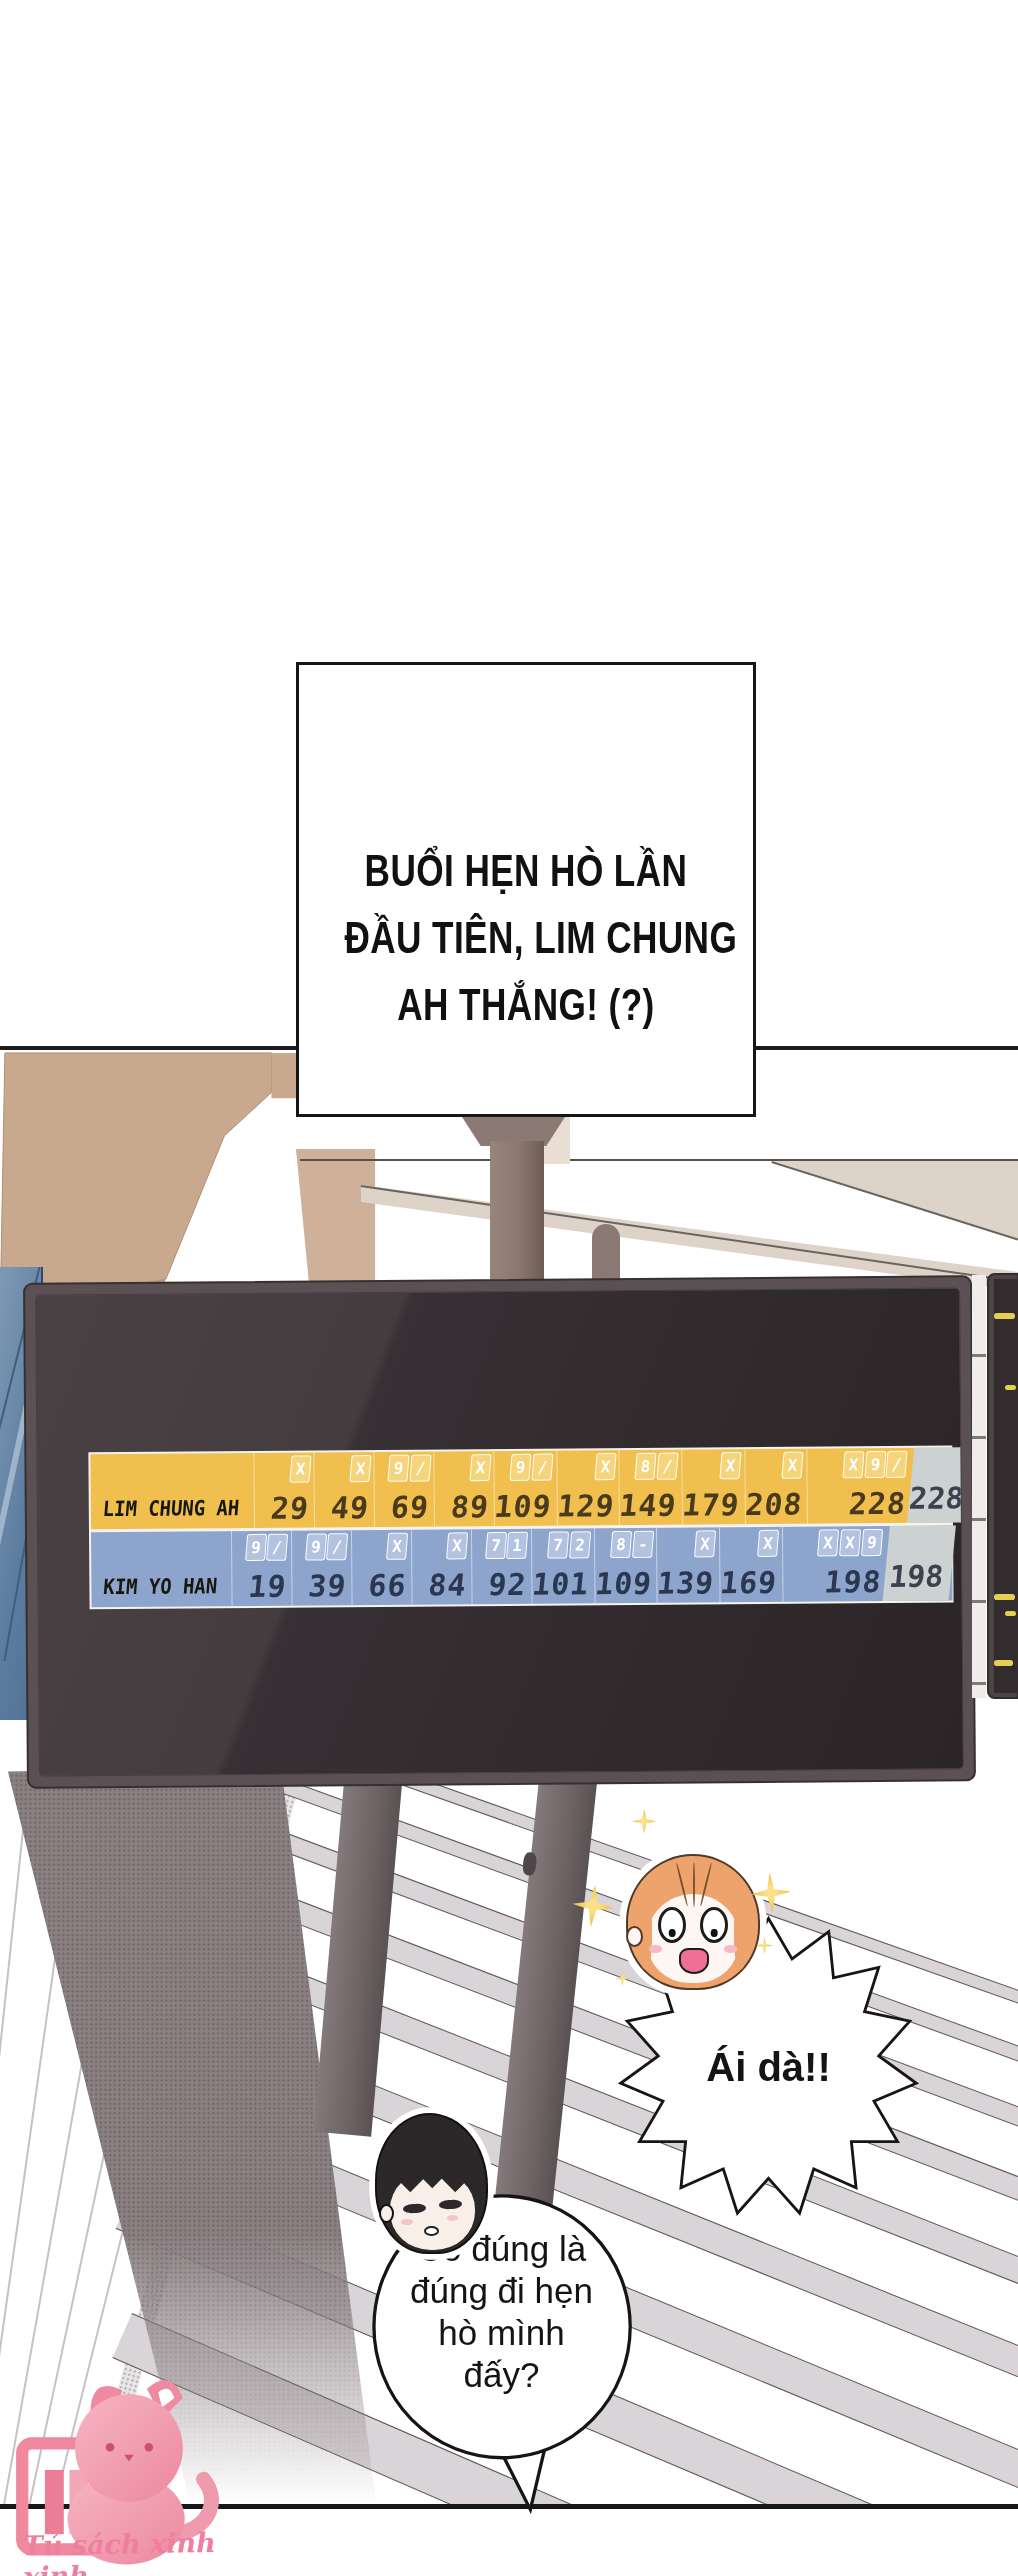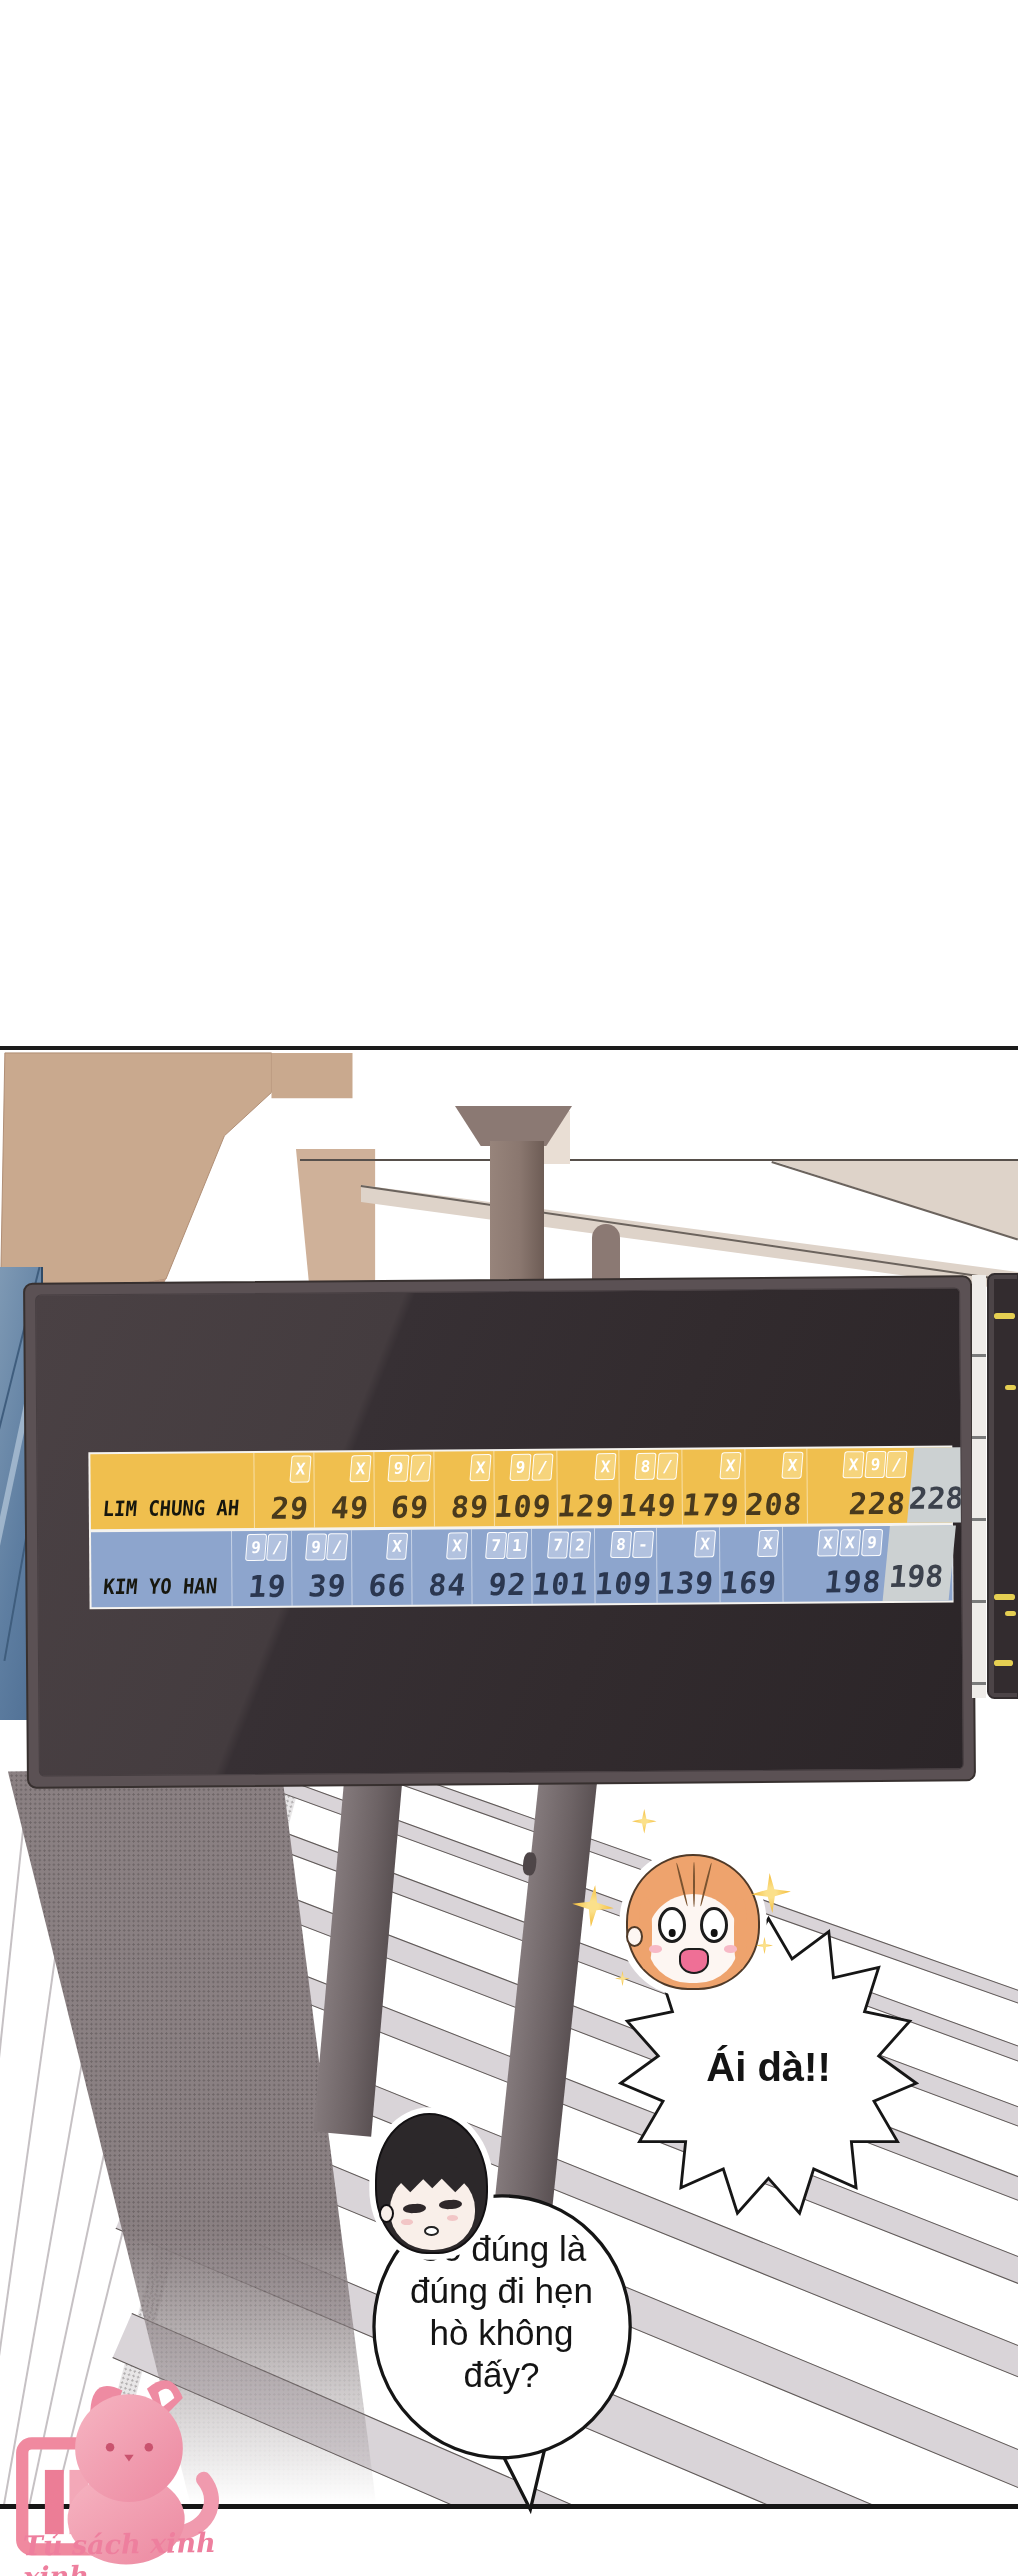--- a/index.html
+++ b/index.html
@@ -328,20 +328,25 @@
   <div class="abs tv-side">
     <div class="tv-side-inner">
       <div class="dash" style="left:0;top:34px;width:21px;"></div>
       <div class="dash" style="left:11.3px;top:106px;width:11.3px;height:5.7px;"></div>
       <div class="dash" style="left:0;top:315px;width:21px;"></div>
       <div class="dash" style="left:11.3px;top:332px;width:11.3px;height:5.7px;"></div>
       <div class="dash" style="left:0;top:381px;width:19px;"></div>
     </div>
   </div>
 
+  <div class="abs narr">
+    <div class="narr-line">BUỔI HẸN HÒ LẦN</div>
+    <div class="narr-line">ĐẦU TIÊN, LIM CHUNG</div>
+    <div class="narr-line">AH THẮNG! (?)</div>
+  </div>
 
   <div class="abs floor-line"></div>
 
   <svg class="abs burst-wrap" viewBox="0 0 326 336">
     <polygon points="163,14 188,57 227,28 232,77 280,66 265,113 313,123 280,160 320,189 275,208 300,251 251,251 256,300 211,280 196,327 163,290 130,327 115,280 70,300 75,251 26,251 51,208 6,189 46,160 13,123 61,113 46,66 94,77 99,28 138,57" fill="#ffffff" stroke="#161616" stroke-width="3"></polygon>
   </svg>
   <div class="abs burst-text">Ái dà!!</div>
 
   <div class="abs girl">
     <div class="g-hair"></div>
@@ -365,21 +370,21 @@
   <div class="sparkle" style="left:756px;top:1937px;width:17px;height:17px;"></div>
   <div class="sparkle" style="left:615px;top:1971px;width:15px;height:15px;"></div>
 
   <svg class="abs boy-bubble" viewBox="0 0 300 345">
     <path d="M128 252 L170 335 L192 242 Z" fill="#ffffff" stroke="#151515" stroke-width="3.5"></path>
     <ellipse cx="140" cy="141" rx="136" ry="139" fill="#ffffff" stroke="#151515" stroke-width="3.5"></ellipse>
   </svg>
   <div class="abs boy-text">
     <div>Có đúng là</div>
     <div>đúng đi hẹn</div>
-    <div>hò không</div>
+    <div>hò mình</div>
     <div>đấy?</div>
   </div>
 
   <div class="abs boy">
     <div class="b-hair"></div>
     <div class="b-face"></div>
     <div class="b-tuft" style="left:22.6px;top:49px;"></div>
     <div class="b-tuft" style="left:45px;top:45px;"></div>
     <div class="b-tuft" style="left:68px;top:49px;"></div>
     <div class="b-eye" style="left:28px;top:91px;transform:rotate(-4deg);"></div>

